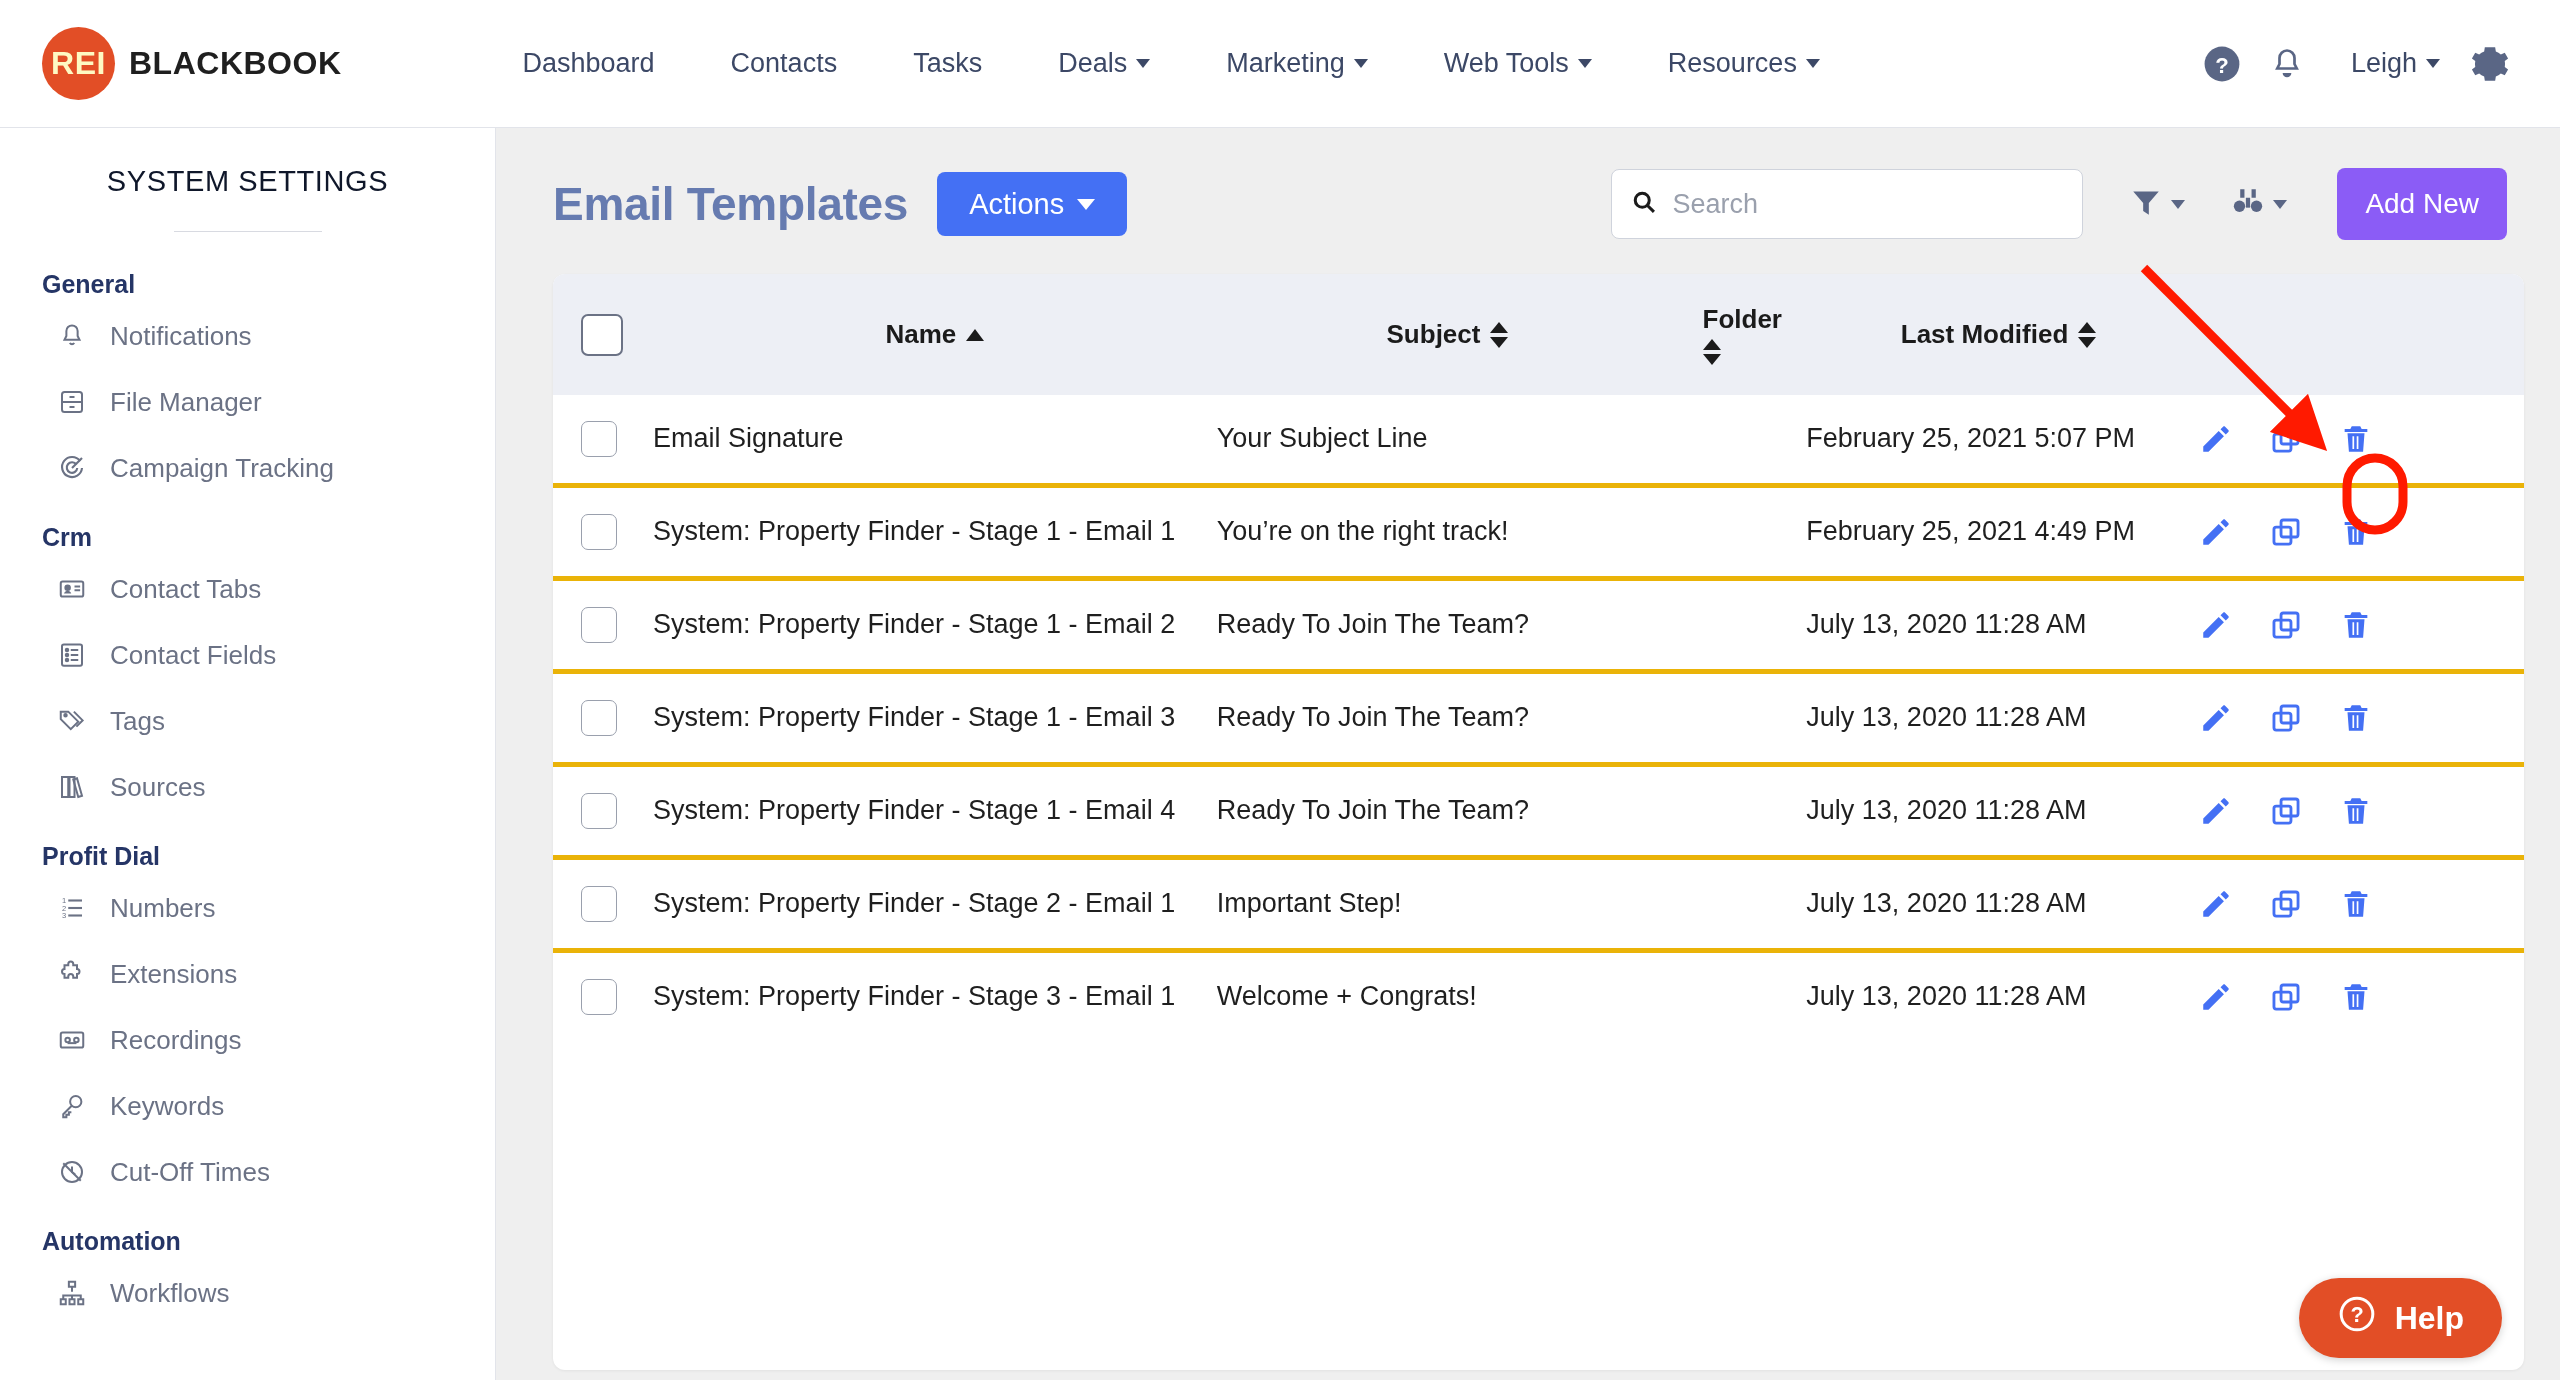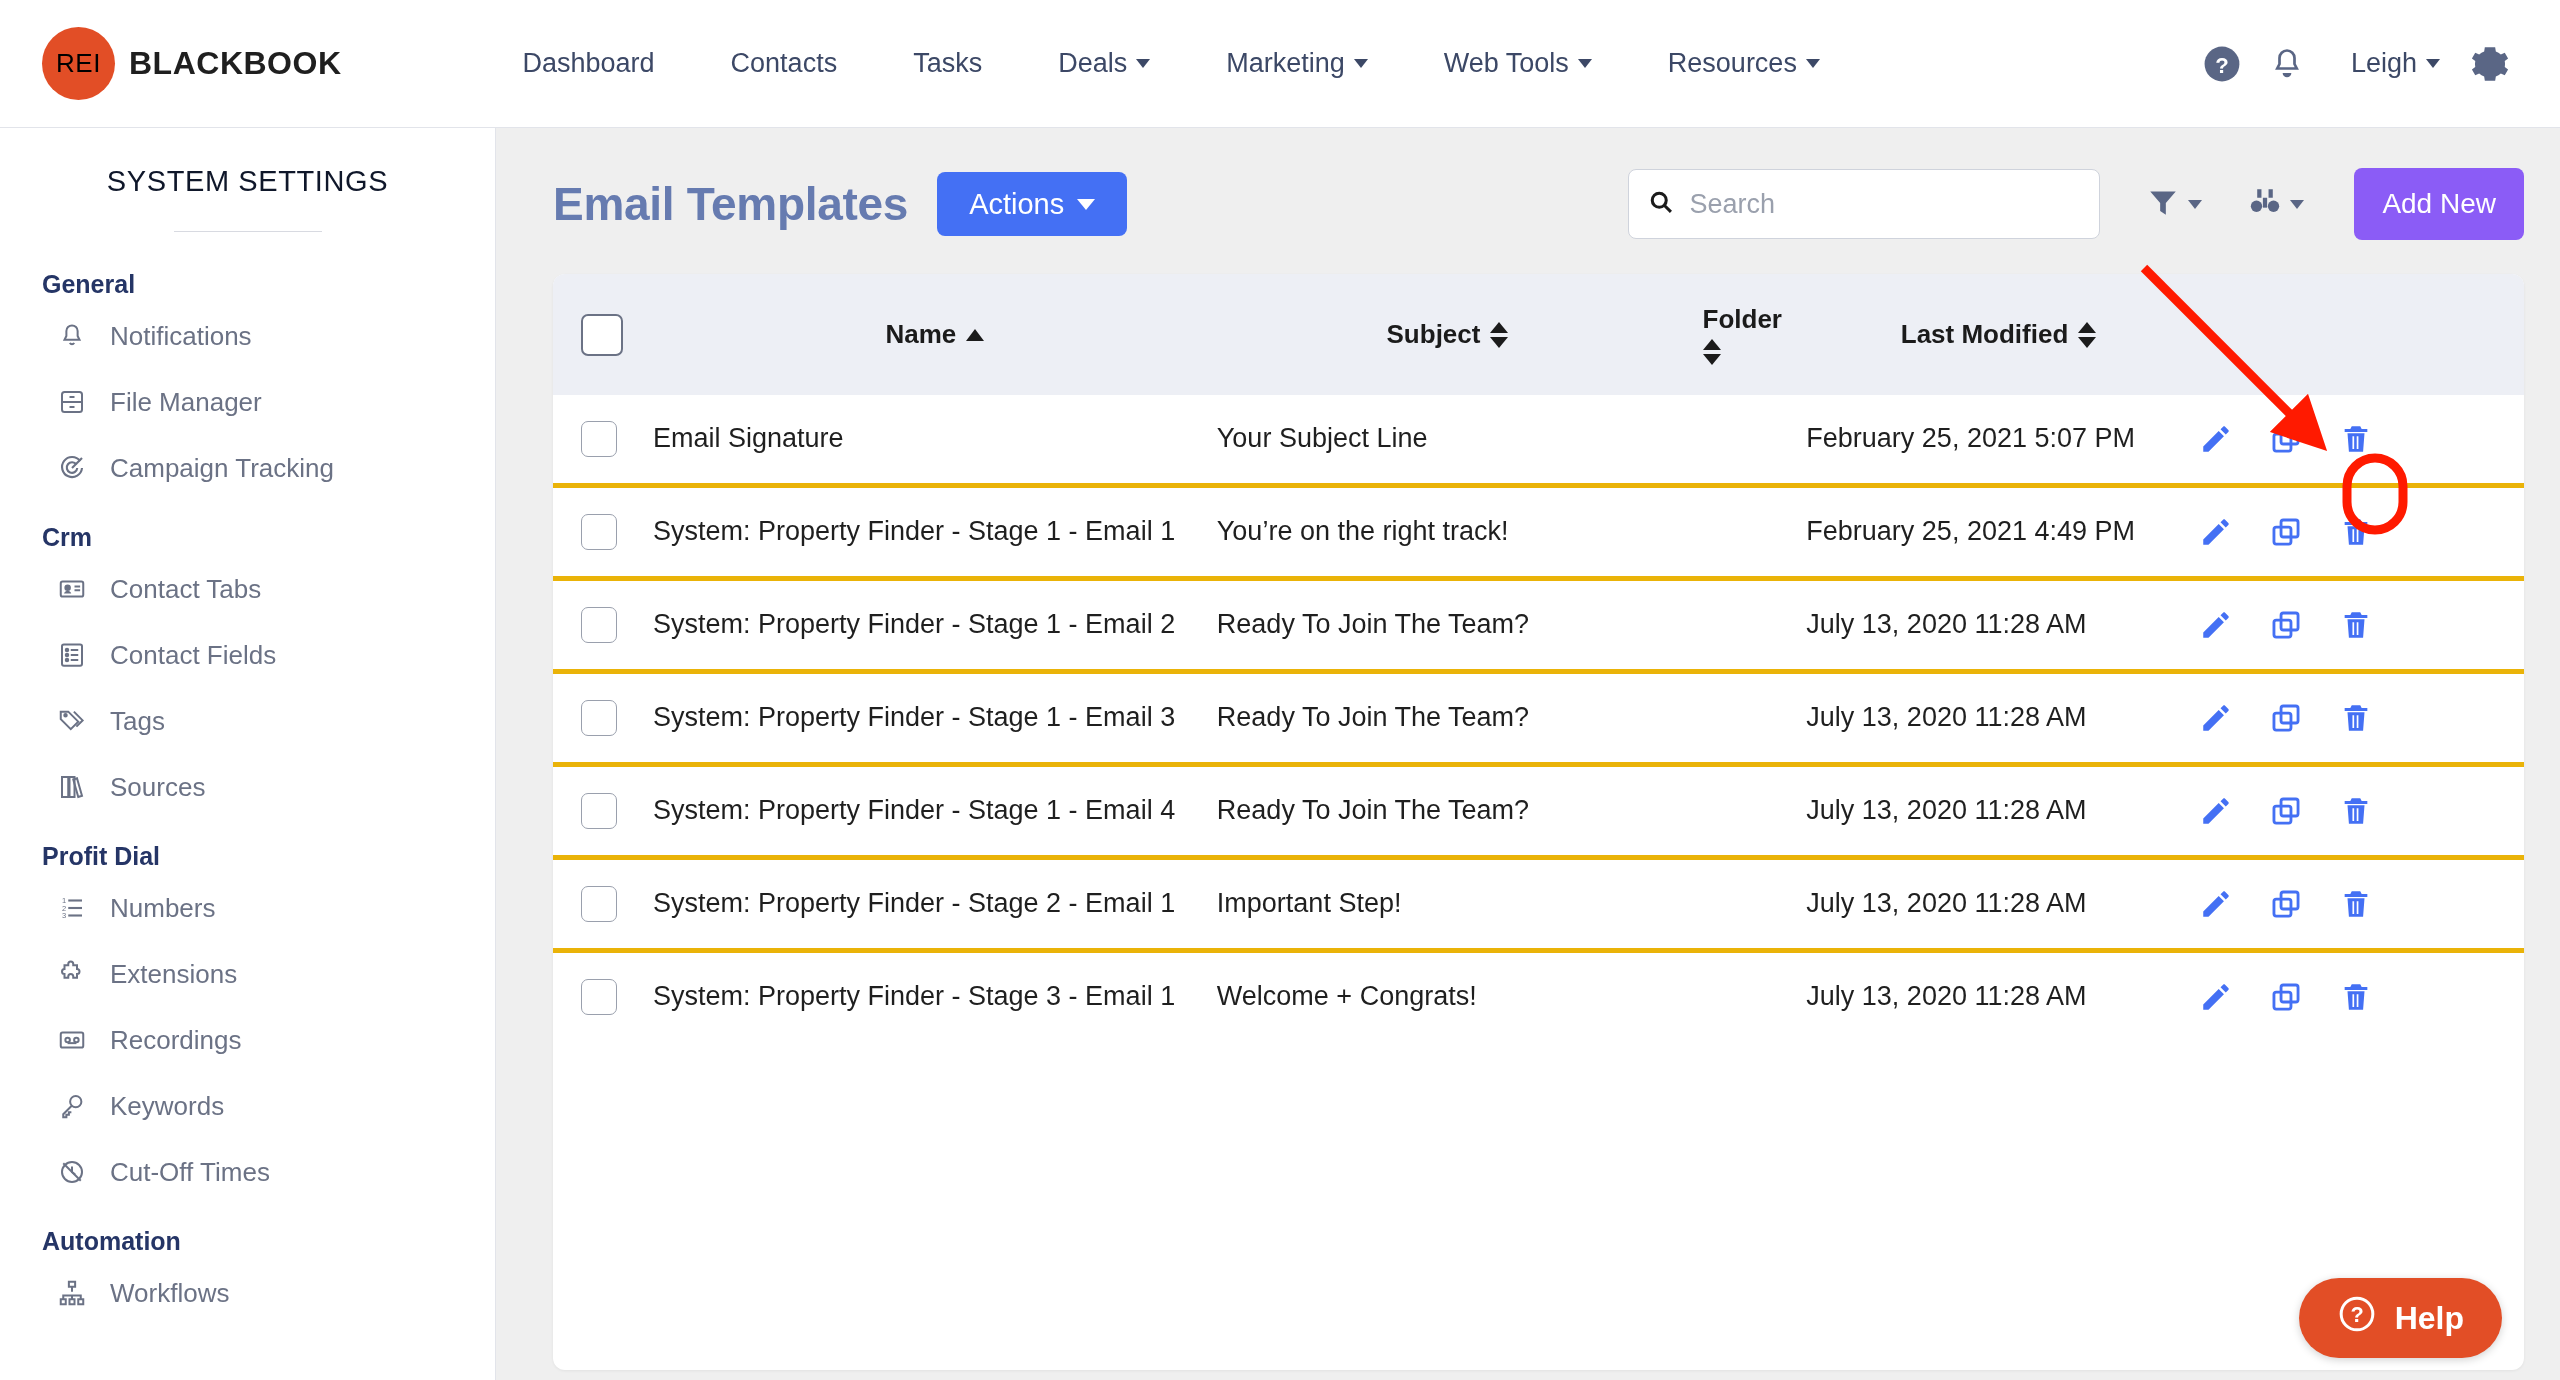--- a/index.html
+++ b/index.html
@@ -16,21 +16,21 @@
     width: 2560px; height: 128px;
     background: #ffffff;
     border-bottom: 1px solid #e2e4ea;
     display: flex; align-items: center;
   }
   .brand { display: flex; align-items: center; margin-left: 42px; }
   .brand-mark {
     width: 73px; height: 73px; border-radius: 50%;
     background: #E24E26;
     display: flex; align-items: center; justify-content: center;
-    color: #000000; font-weight: normal; font-size: 26px; letter-spacing: 0.5px;
+    color: #fef9c3; font-weight: bold; font-size: 32px; letter-spacing: 0.5px;
   }
   .brand-text {
     margin-left: 14px; font-size: 32px; font-weight: bold;
     color: #1f1f1f; letter-spacing: 0.5px;
   }
   .nav-links {
     display: flex; align-items: center; margin-left: 143px; gap: 0;
   }
   .nav-link {
     font-size: 27px; color: #3c4866; padding: 0 38px;
@@ -100,21 +100,21 @@
   .actions-btn {
     margin-left: 29px;
     background: #4470F4; color: #fff;
     font-size: 29px; border: none; border-radius: 8px;
     height: 64px; padding: 0 32px;
     display: flex; align-items: center; gap: 13px;
     cursor: pointer;
   }
   .actions-btn .caret-down { border-top-color: #fff; border-left-width: 9px; border-right-width: 9px; border-top-width: 11px; }
   .head-right {
-    margin-left: auto; margin-right: 36px;
+    margin-left: auto; margin-right: 53px;
     display: flex; align-items: center; gap: 16px;
   }
   .searchbox {
     width: 472px; height: 70px;
     background: #fff; border: 1px solid #cfd3dc; border-radius: 8px;
     display: flex; align-items: center; padding: 0 18px; gap: 14px;
   }
   .searchbox input {
     border: none; outline: none; font-size: 27px; color: #3a3a3a;
     font-family: "Liberation Sans", sans-serif; width: 100%; background: transparent;

